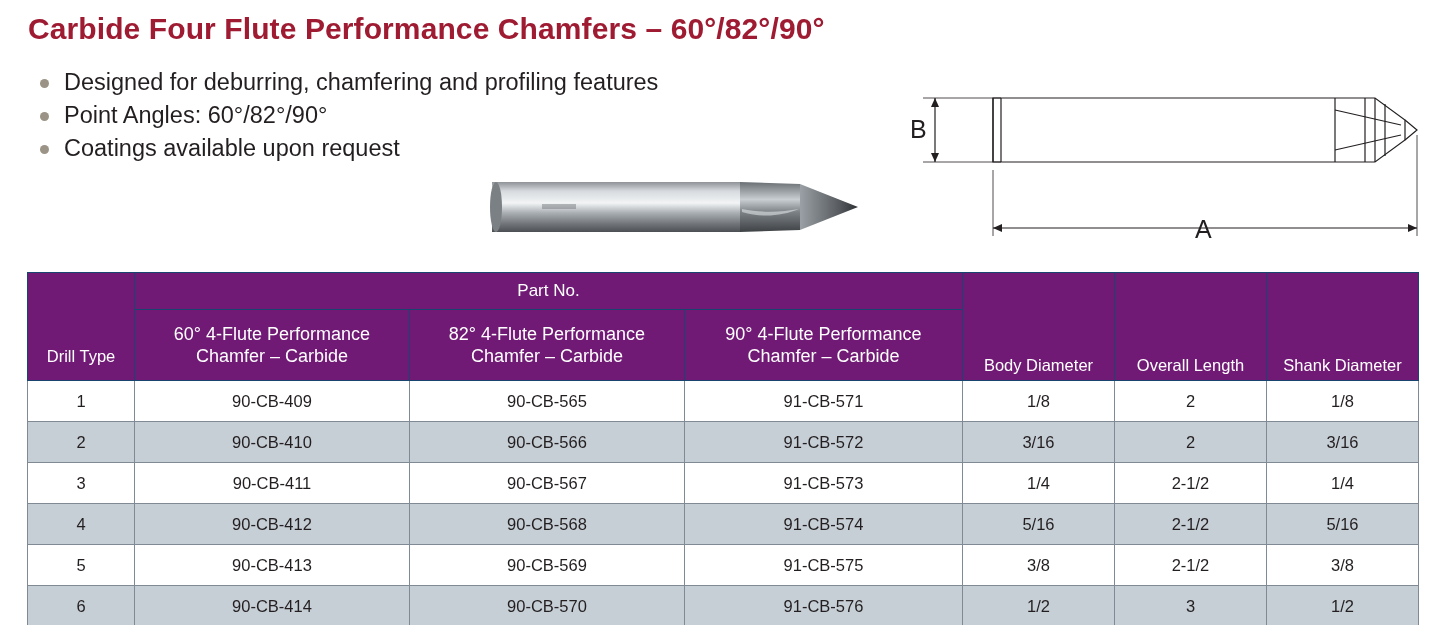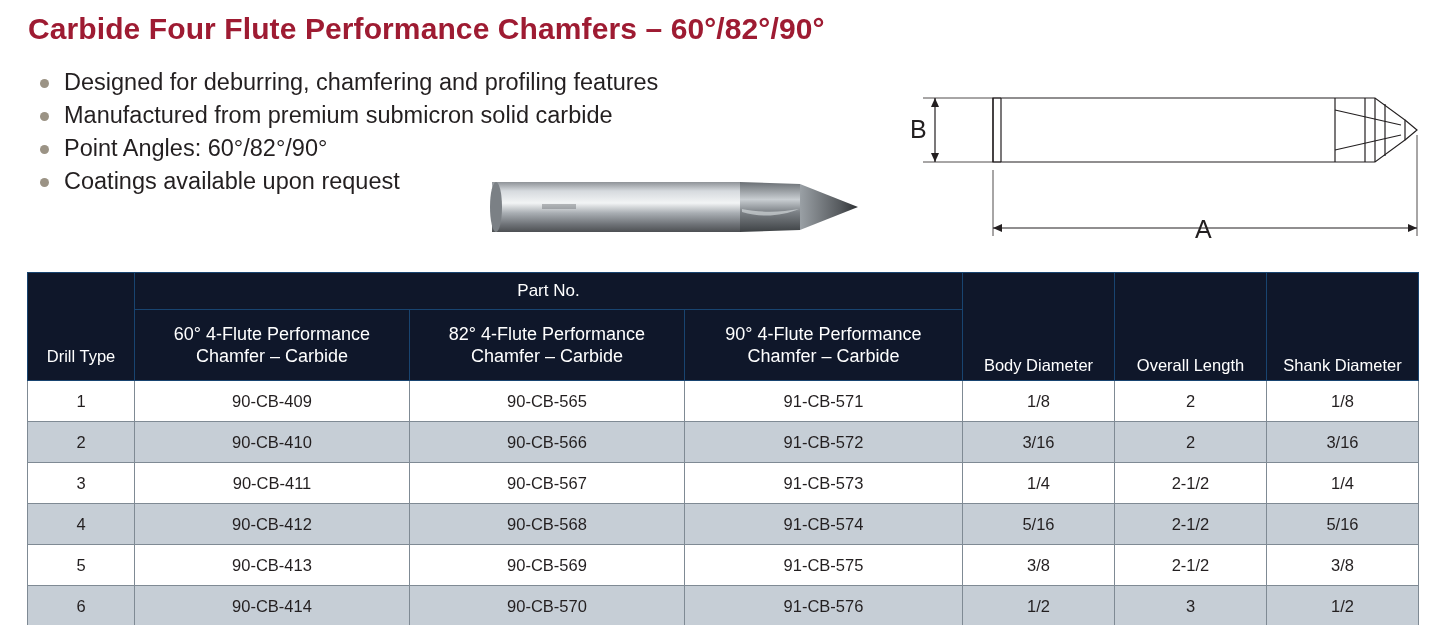--- a/index.html
+++ b/index.html
@@ -85,21 +85,21 @@
     border-collapse: collapse;
     table-layout: fixed;
   }
   .spec-table th, .spec-table td {
     border: 1px solid #7f8a94;
     text-align: center;
     font-size: 16.5px;
     color: #231f20;
   }
   .spec-table thead th {
-    background: #0f172a;
+    background: #701a75;
     color: #ffffff;
     font-weight: normal;
     border: 1px solid #184470;
     line-height: 1.25;
     padding: 4px 2px;
   }
   .spec-table thead th.partno {
     font-size: 17px;
     height: 28px;
   }
@@ -135,21 +135,20 @@
 </style>
 </head>
 <body>
 
 <div class="page">
 
   <div class="title">Carbide Four Flute Performance Chamfers – 60°/82°/90°</div>
 
   <ul class="bullets">
     <li>Designed for deburring, chamfering and profiling features</li>
-    <li>Manufactured from premium submicron solid carbide</li>
     <li>Point Angles: 60°/82°/90°</li>
     <li>Coatings available upon request</li>
   </ul>
 
   <svg class="tool-photo" viewBox="0 0 380 78">
     <defs>
       <linearGradient id="shankGrad" x1="0" y1="0" x2="0" y2="1">
         <stop offset="0%" stop-color="#8f9398"></stop>
         <stop offset="18%" stop-color="#d6dade"></stop>
         <stop offset="42%" stop-color="#f2f4f5"></stop>

